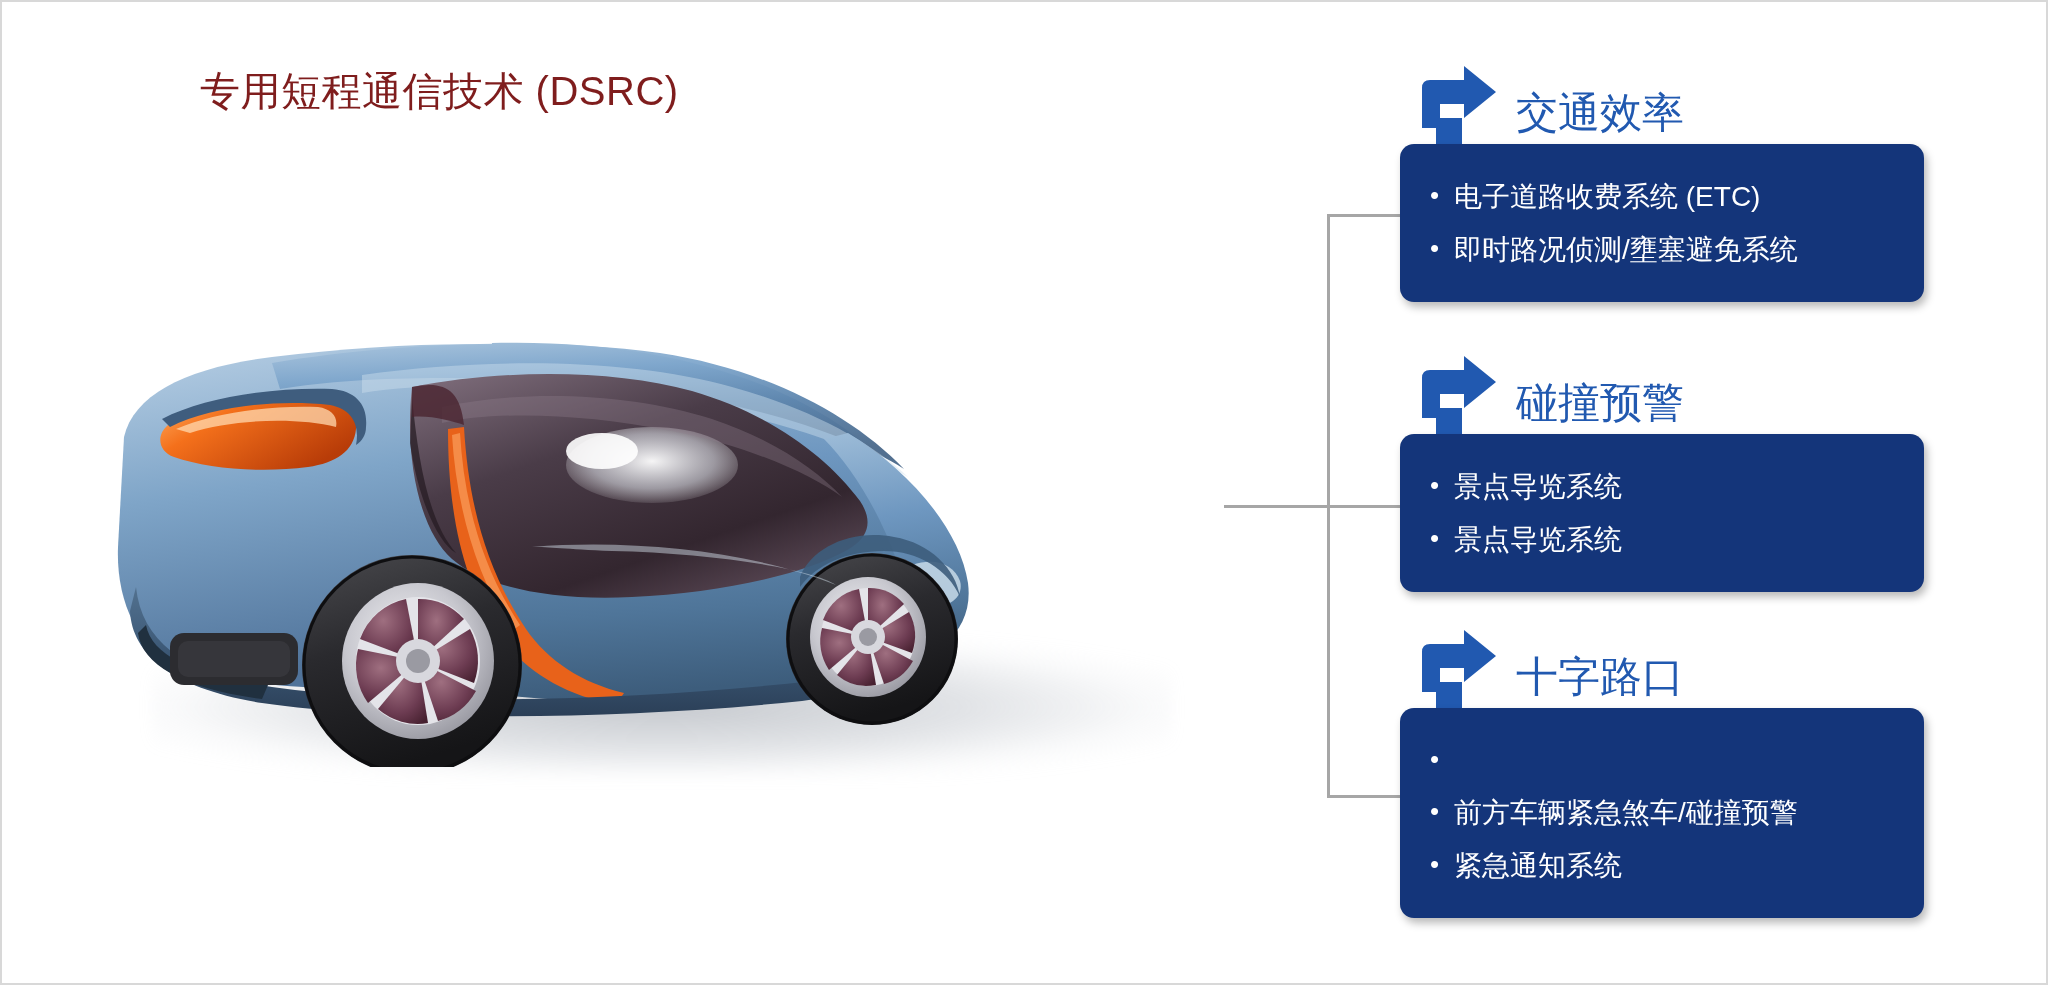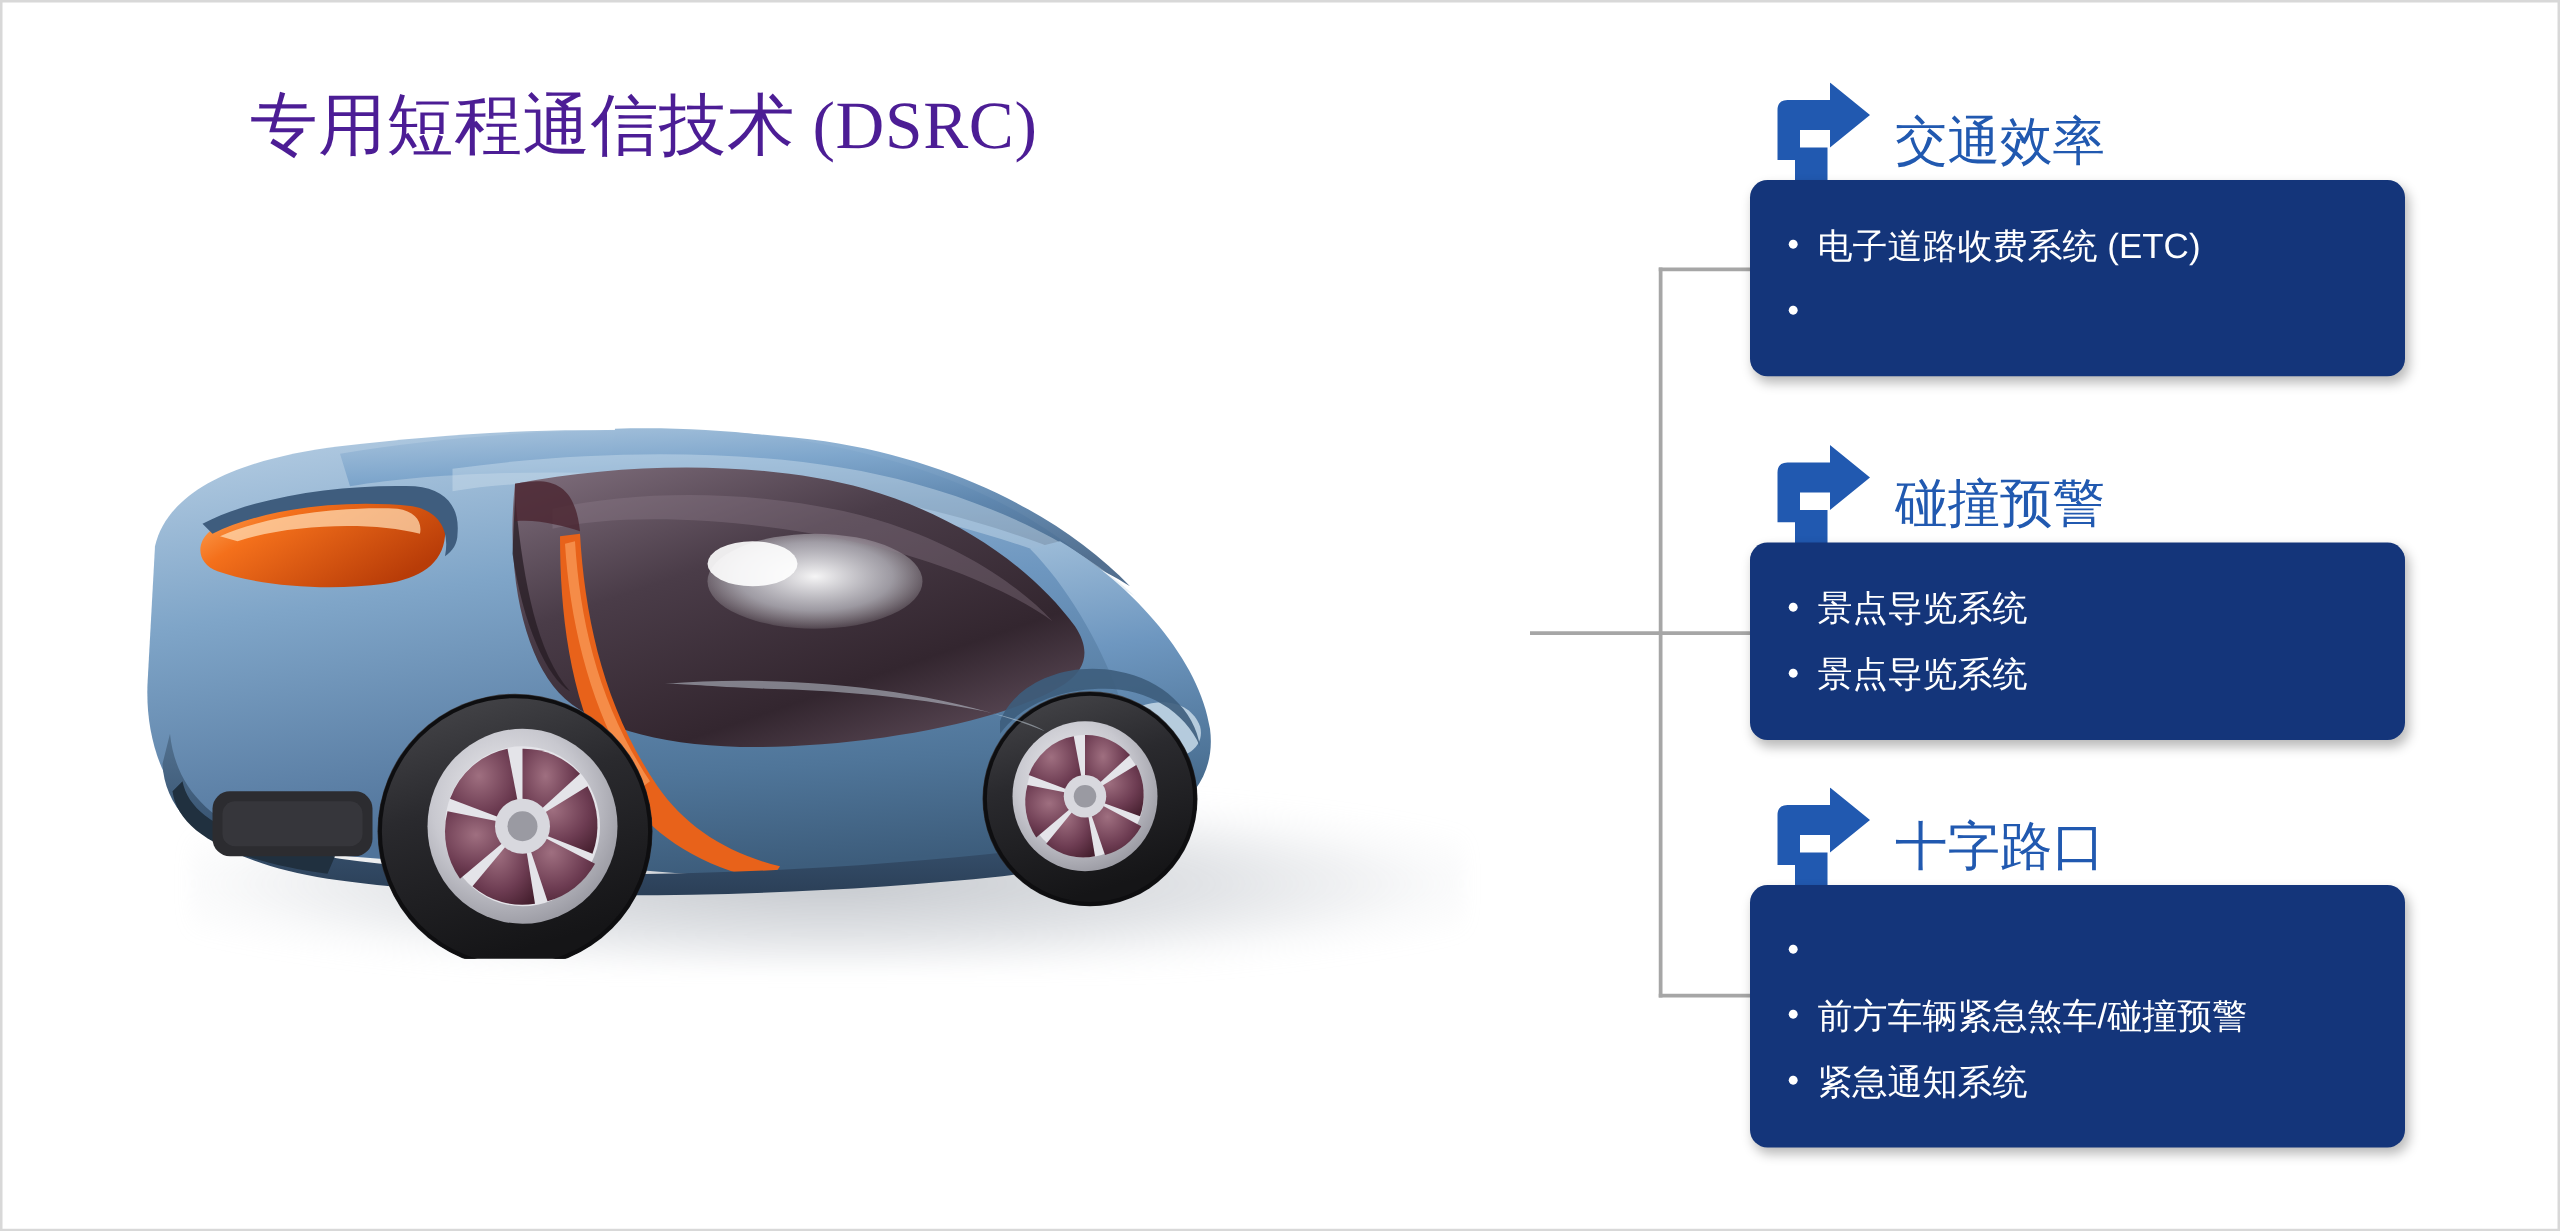--- a/index.html
+++ b/index.html
@@ -19,26 +19,25 @@
     overflow: hidden;
     box-sizing: border-box;
     border: 2px solid #d8d8d8;
   }
 
   
   #slide-title {
     position: absolute;
     left: 198px;
     top: 62px;
-    font-size: 54px;
+    font-size: 40px;
     font-weight: 400;
-    color: #4c1d95;
+    color: #7f1d1d;
     letter-spacing: 0.5px;
     white-space: nowrap;
-    font-family: Liberation Serif, serif;
   }
 
   
   .car-wrap {
     position: absolute;
     left: 110px;
     top: 245px;
     width: 1120px;
     height: 520px;
   }
@@ -311,20 +310,21 @@
       </svg>
       <div class="grp-title">交通效率</div>
     </div>
     <div class="box" style="top:84px;">
       <div class="bullet-row">
         <span class="bullet-dot">•</span>
         <span class="bullet-text">电子道路收费系统 (ETC)</span>
       </div>
       <div class="bullet-row">
         <span class="bullet-dot">•</span>
+        <span class="bullet-text">即时路况侦测/壅塞避免系统</span>
       </div>
     </div>
   </div>
 
   <div class="group" style="top:348px;">
     <div class="arrow-stem"></div>
     <div class="grp-head">
       <svg class="turn-arrow" viewBox="0 0 80 62">
         <path d="M4,62 L4,22 Q4,14 12,14 L46,14 L46,0 L78,26 L46,52 L46,38 L22,38 L22,62 Z" fill="#2159b0"></path>
       </svg>

